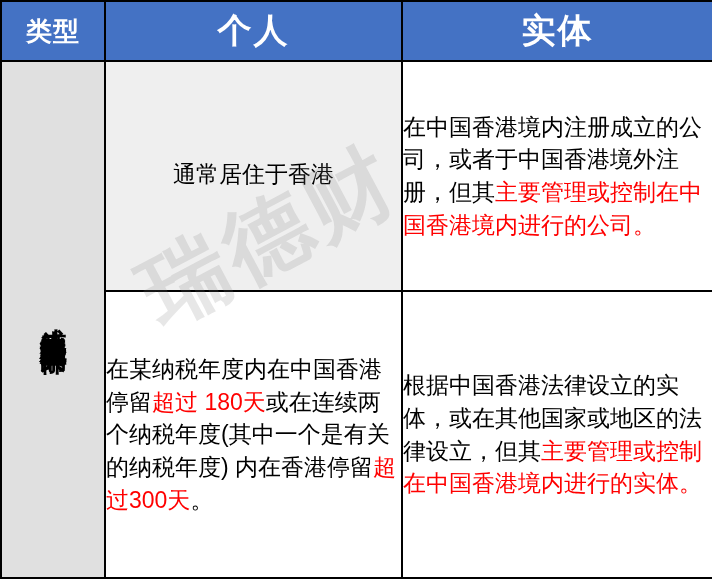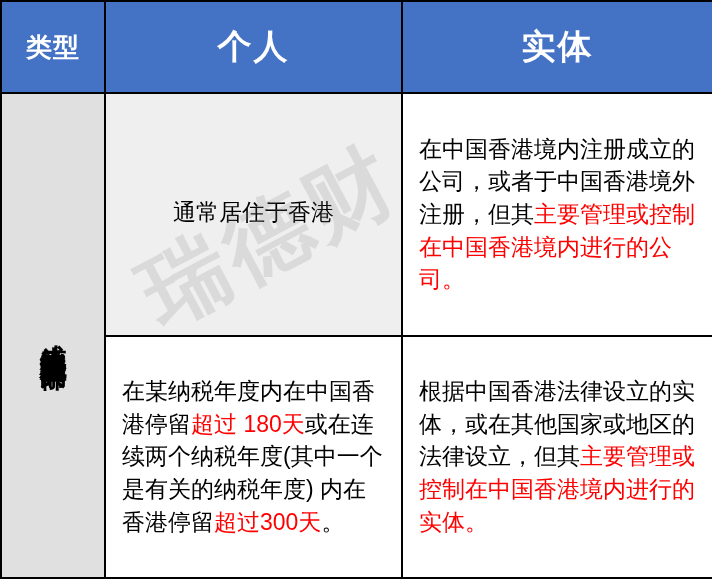--- a/index.html
+++ b/index.html
@@ -23,21 +23,21 @@
   }
   table.main {
     border-collapse: collapse;
     width: 712px;
     height: 579px;
     table-layout: fixed;
   }
   table.main td {
     border: 2px solid #000000;
     vertical-align: middle;
-    padding: 16px;
+    padding: 0;
   }
   
   .hdr {
     background: #4472c4;
     color: #ffffff;
     font-weight: bold;
     text-align: center;
     height: 58px;
   }
   .hdr-type {

